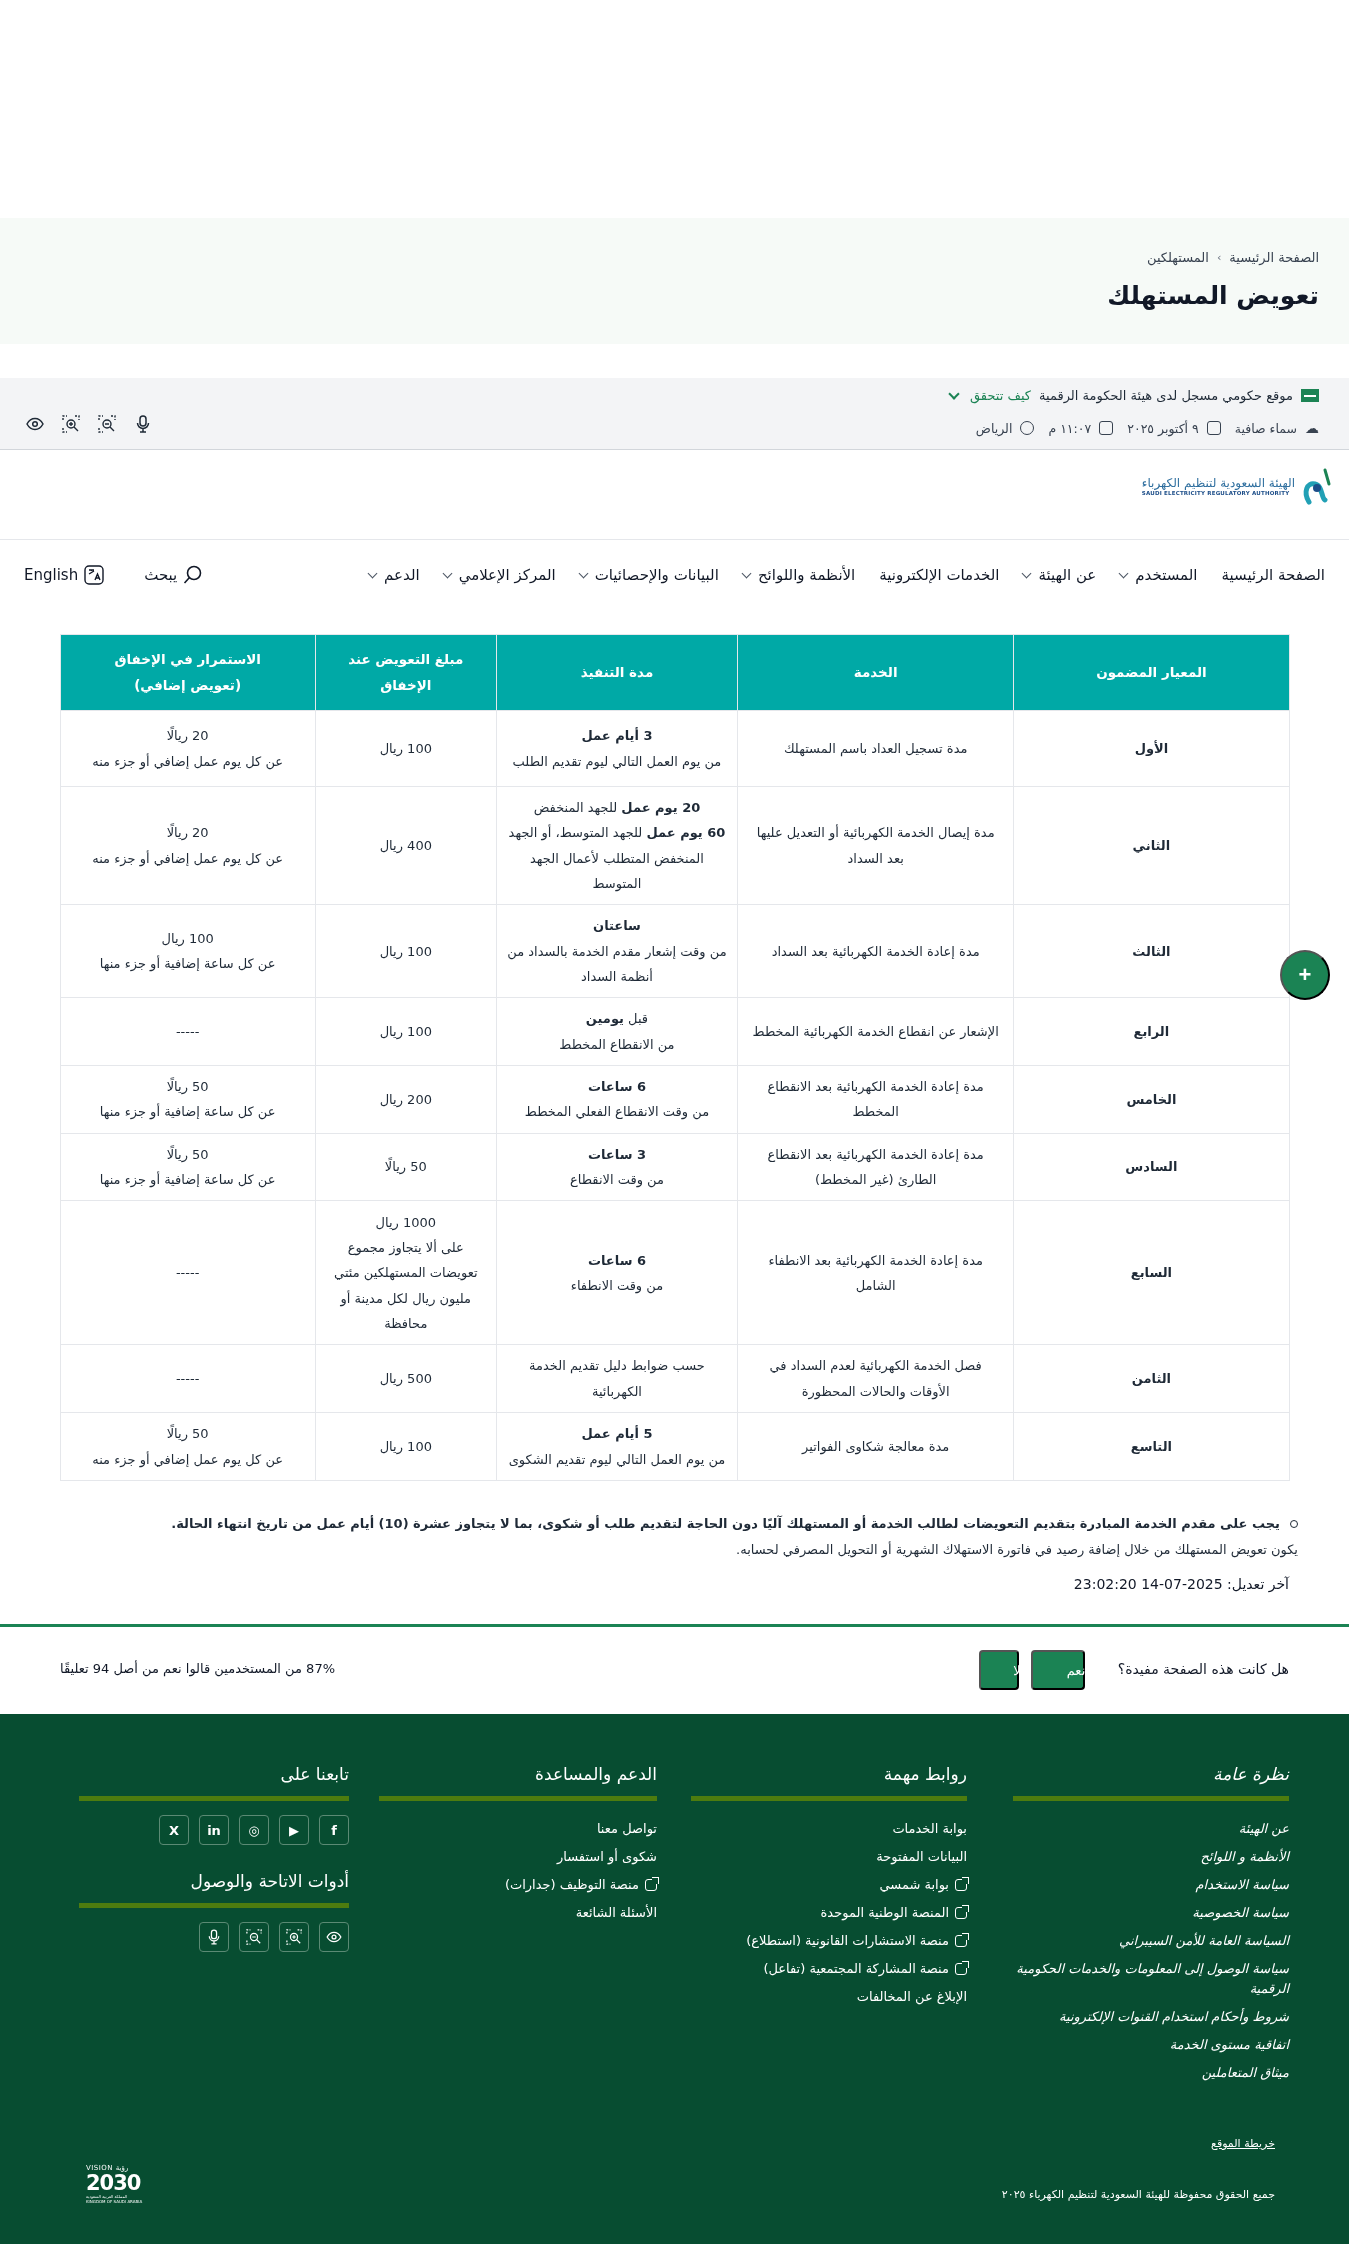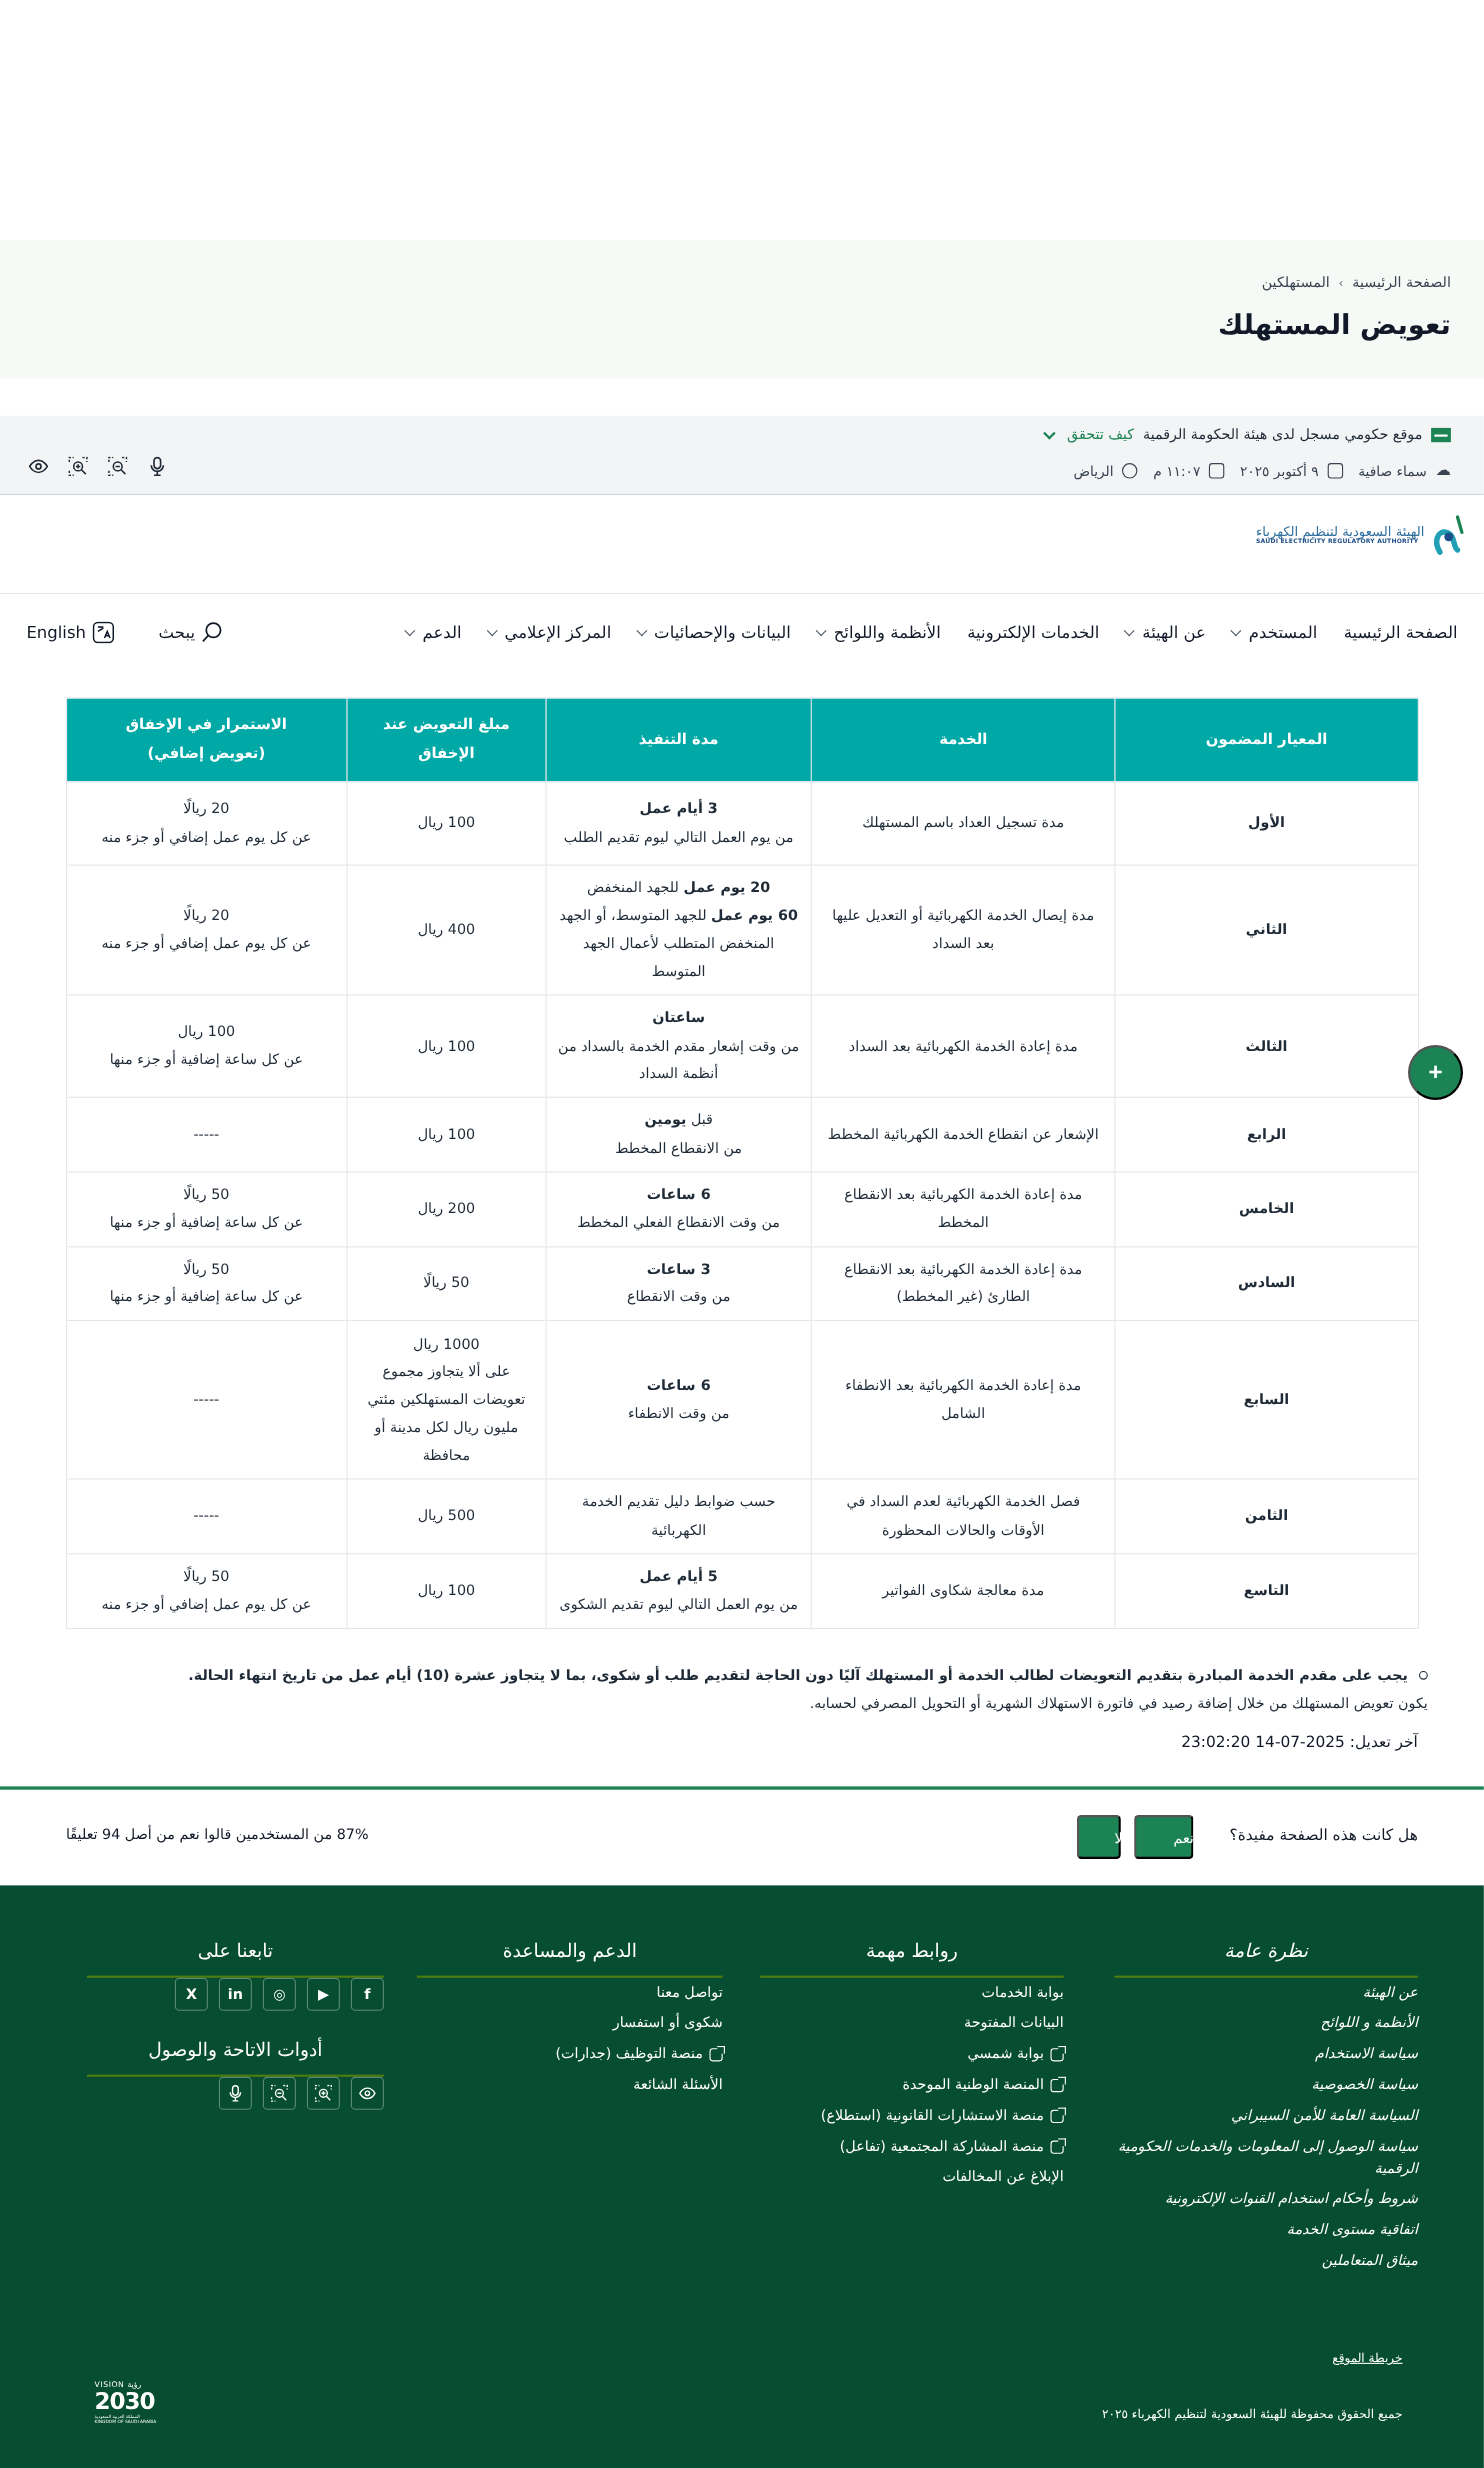--- a/index.html
+++ b/index.html
@@ -57,21 +57,21 @@
   .green-rule { position: absolute; top: 1624px; left: 0; width: 1349px; height: 3px; background: #1b8354; }
   .feedback { position: absolute; top: 1650px; left: 0; width: 1349px; height: 42px; }
   .fb-q { position: absolute; right: 60px; top: 11px; font-size: 14px; color: #111827; }
   .fb-btn { position: absolute; top: 0; height: 40px; background: #1b8354; color: #fff; border-radius: 4px; font-size: 13px; display: flex; align-items: center; justify-content: center; cursor: pointer; padding-left: 36px; }
   .fb-yes { right: 264px; width: 54px; }
   .fb-no { right: 330px; width: 38px; }
   .fb-stats { position: absolute; left: 60px; top: 11px; font-size: 13px; color: #111827; }
 
   footer { position: absolute; top: 1714px; left: 0; width: 1349px; height: 530px; background: #074d31; color: #ffffff; }
   .f-col { position: absolute; top: 50px; }
-  .f-title { font-size: 17px; padding-bottom: 12px; border-bottom: 2px solid #4d7c0f; text-align: center; }
+  .f-title { font-size: 17px; padding-bottom: 12px; border-bottom: 5px solid #4d7c0f; margin-bottom: 14px; text-align: right; }
   .f-link { font-size: 13px; line-height: 28px; text-align: right; display: flex; align-items: center; gap: 6px; justify-content: flex-start; cursor: pointer; }
   .ext-icon { width: 12px; height: 12px; border: 1.2px solid #fff; border-radius: 3px; display: inline-block; position: relative; }
   .ext-icon::after { content: ""; position: absolute; top: -3px; right: -3px; width: 6px; height: 6px; border-top: 1.2px solid #fff; border-right: 1.2px solid #fff; background: #074d31; }
   .col-overview { right: 60px; width: 276px; font-style: italic; }
   .col-links { right: 382px; width: 276px; }
   .col-support { right: 692px; width: 278px; }
   .col-follow { right: 1000px; width: 270px; }
   .social-row { display: flex; gap: 10px; justify-content: flex-start; margin-bottom: 26px; }
   .soc-btn { width: 30px; height: 30px; border: 1px solid #5b8a74; border-radius: 4px; display: flex; align-items: center; justify-content: center; font-size: 13px; color: #fff; font-weight: bold; cursor: pointer; }
   .sitemap { position: absolute; right: 74px; top: 423px; font-size: 11px; text-decoration: underline; cursor: pointer; }

